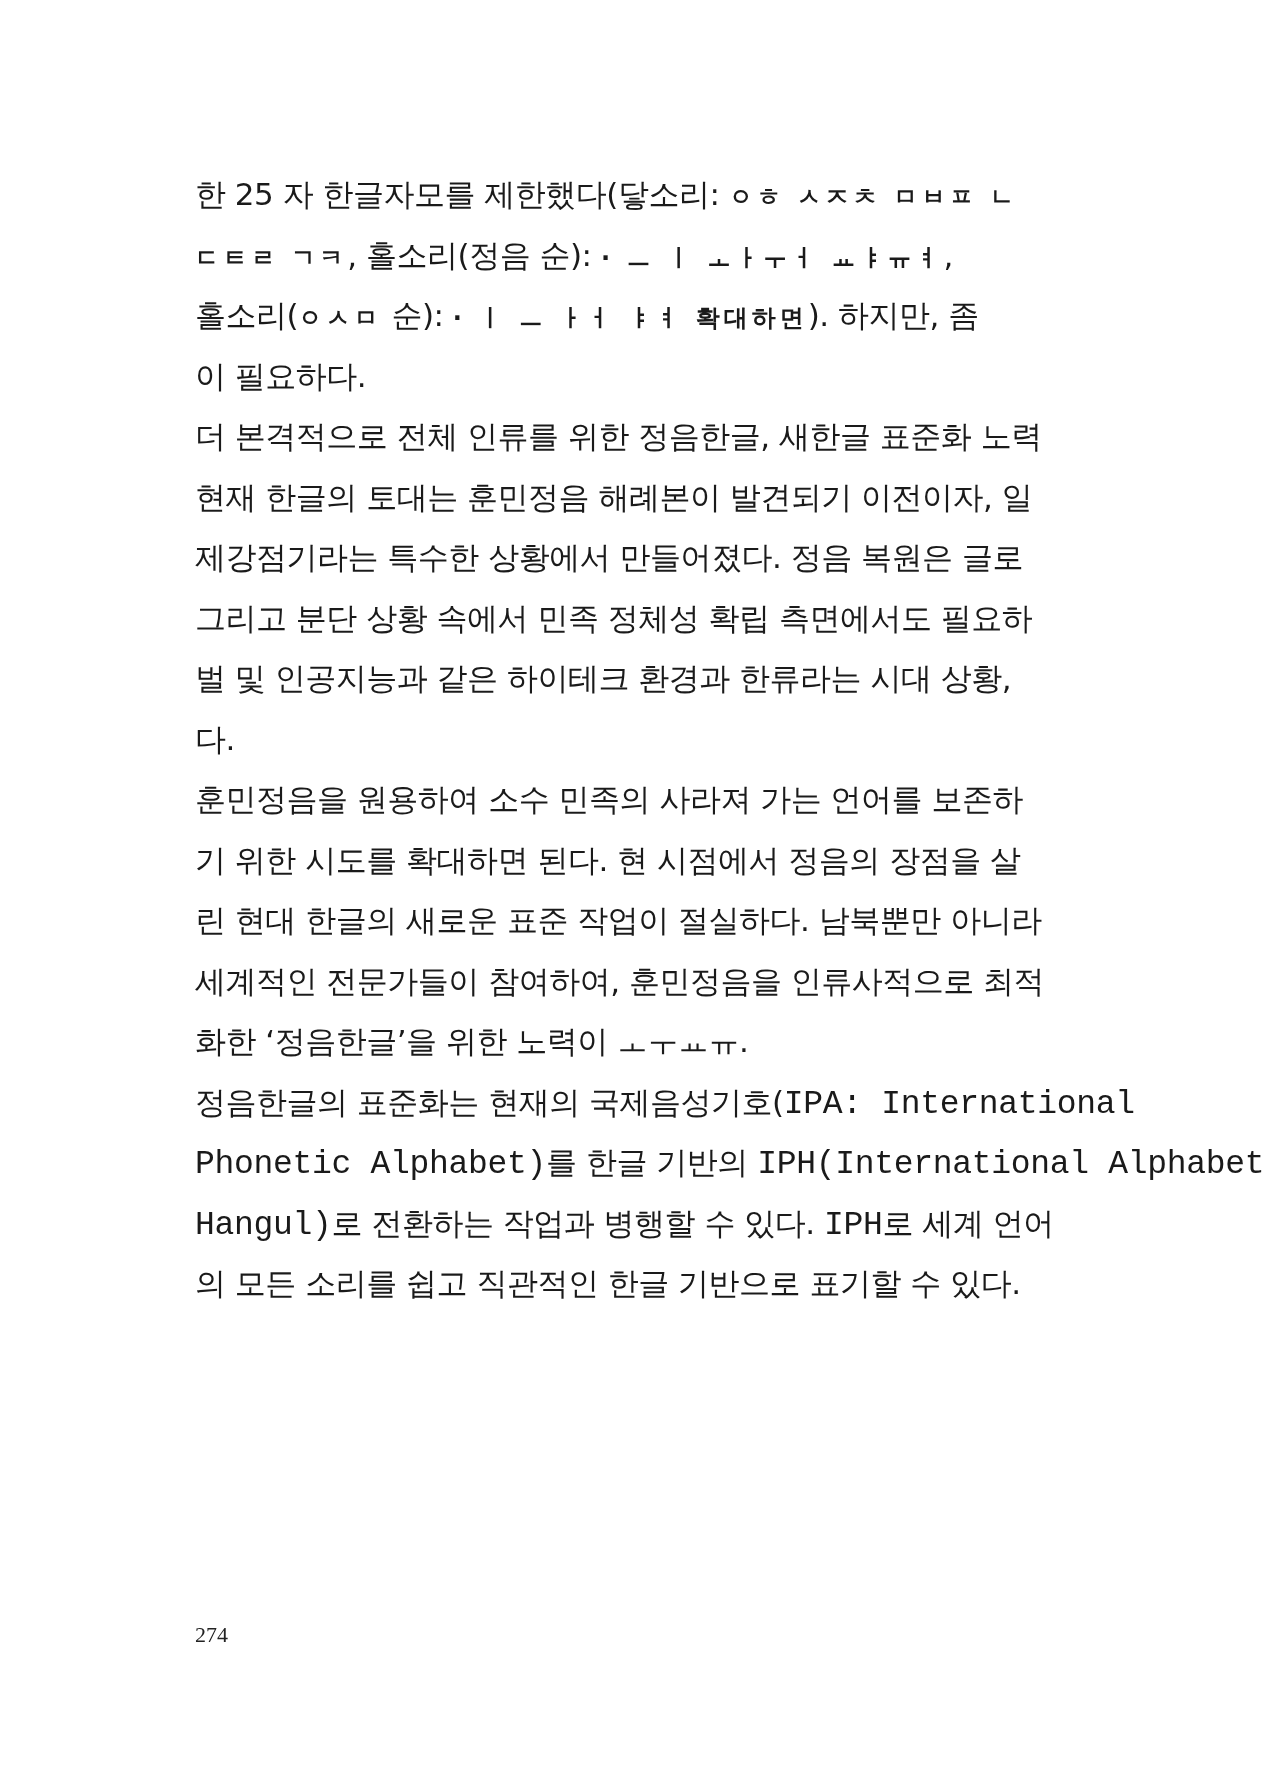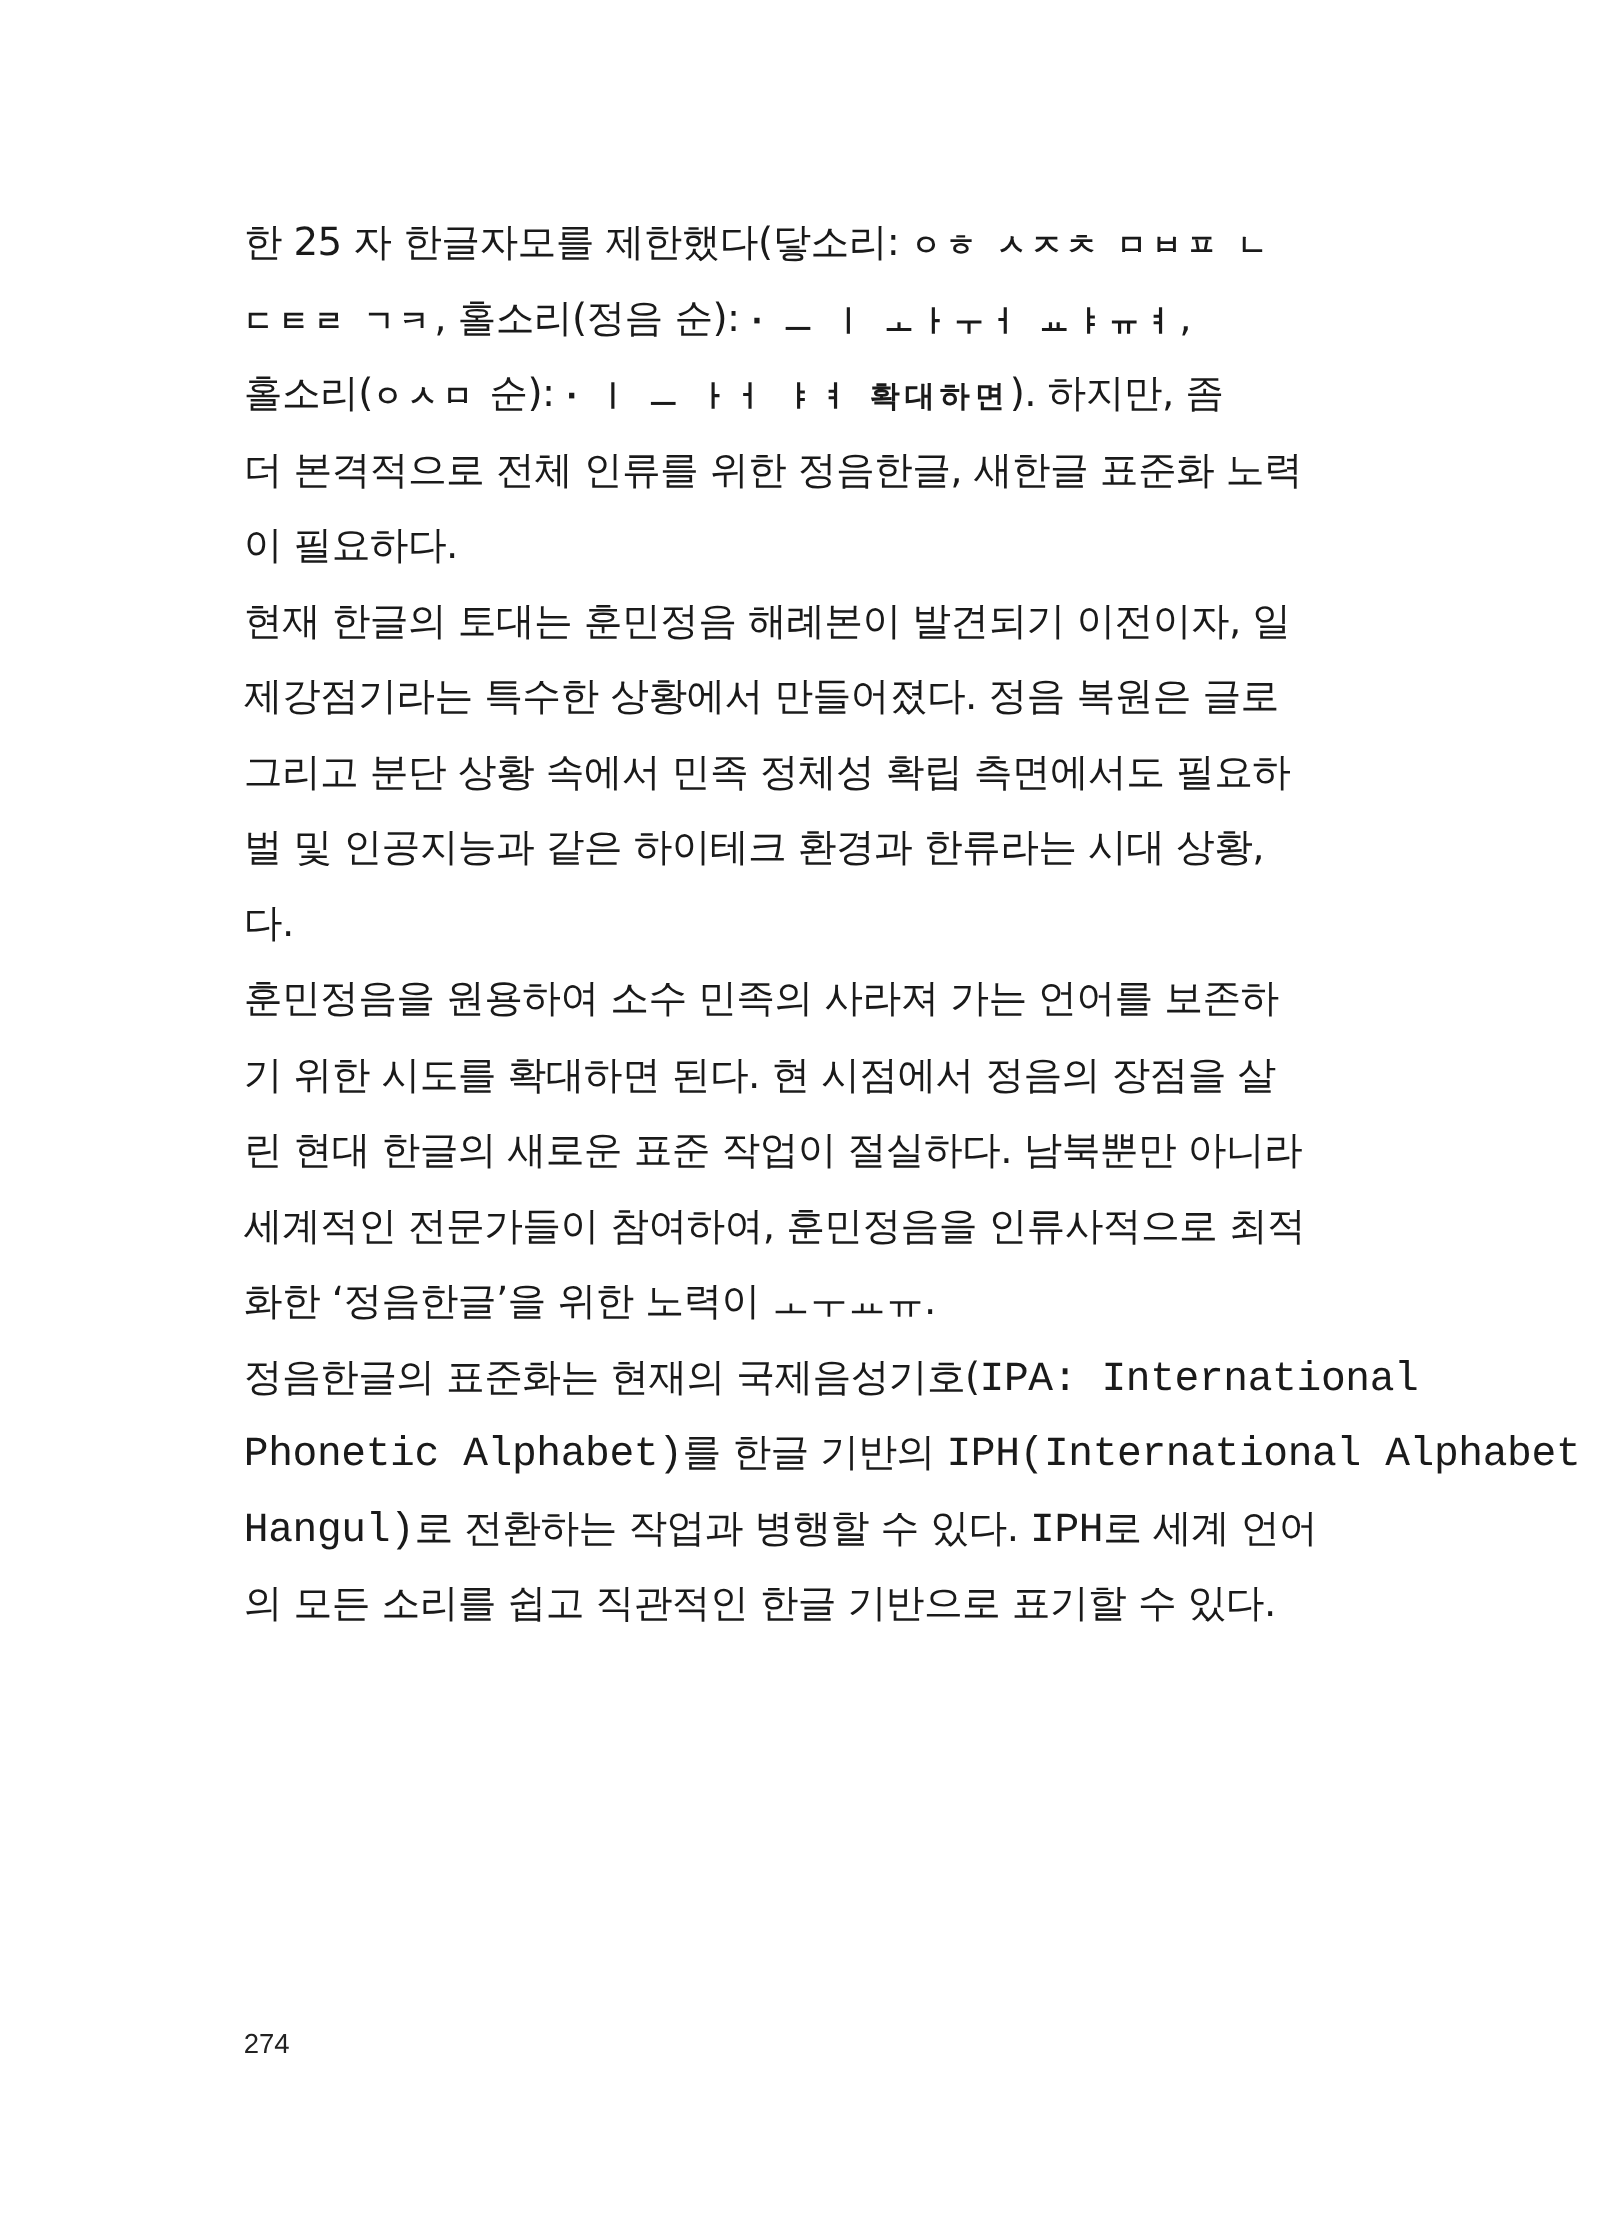--- a/index.html
+++ b/index.html
@@ -46,34 +46,34 @@
       font-weight: 700;
       font-size: 24px;
       letter-spacing: 4px;
       margin-top: 32px;
     }
     .page-number {
       position: absolute;
       left: 195px;
       top: 1622px;
       font-size: 22px;
-      font-family: Liberation Sans, sans-serif;
+      font-family: Liberation Serif, serif;
       color: #222;
     }
   </style>
 </head>
 <body>
 
 <div class="page">
   <div class="text-block" id="text-block">
       <div class="line"><span class="seg-text">한 25 자 한글자모를 제한했다(닿소리: </span><span class="jamo">ㅇㅎ ㅅㅈㅊ ㅁㅂㅍ ㄴ</span></div>
       <div class="line"><span class="jamo">ㄷㅌㄹ ㄱㅋ</span><span class="seg-text">, 홀소리(정음 순): </span><span class="jamo">· ㅡ ㅣ ㅗㅏㅜㅓ ㅛㅑㅠㅕ</span><span class="seg-text">,</span></div>
       <div class="line"><span class="seg-text">홀소리(</span><span class="jamo">ㅇㅅㅁ</span><span class="seg-text"> 순): </span><span class="jamo">· ㅣ ㅡ ㅏㅓ ㅑㅕ 확대하면</span><span class="seg-text">). 하지만, 좀</span></div>
+      <div class="line"><span class="seg-text">이 필요하다.</span></div>
       <div class="line"><span class="seg-text">더 본격적으로 전체 인류를 위한 정음한글, 새한글 표준화 노력</span></div>
-      <div class="line"><span class="seg-text">이 필요하다.</span></div>
       <div class="line"><span class="seg-text">현재 한글의 토대는 훈민정음 해례본이 발견되기 이전이자, 일</span></div>
       <div class="line"><span class="seg-text">제강점기라는 특수한 상황에서 만들어졌다. 정음 복원은 글로</span></div>
       <div class="line"><span class="seg-text">그리고 분단 상황 속에서 민족 정체성 확립 측면에서도 필요하</span></div>
       <div class="line"><span class="seg-text">벌 및 인공지능과 같은 하이테크 환경과 한류라는 시대 상황,</span></div>
       <div class="line"><span class="seg-text">다.</span></div>
       <div class="line"><span class="seg-text">훈민정음을 원용하여 소수 민족의 사라져 가는 언어를 보존하</span></div>
       <div class="line"><span class="seg-text">기 위한 시도를 확대하면 된다. 현 시점에서 정음의 장점을 살</span></div>
       <div class="line"><span class="seg-text">린 현대 한글의 새로운 표준 작업이 절실하다. 남북뿐만 아니라</span></div>
       <div class="line"><span class="seg-text">세계적인 전문가들이 참여하여, 훈민정음을 인류사적으로 최적</span></div>
       <div class="line"><span class="seg-text">화한 ‘정음한글’을 위한 노력이 ㅗㅜㅛㅠ.</span></div>

